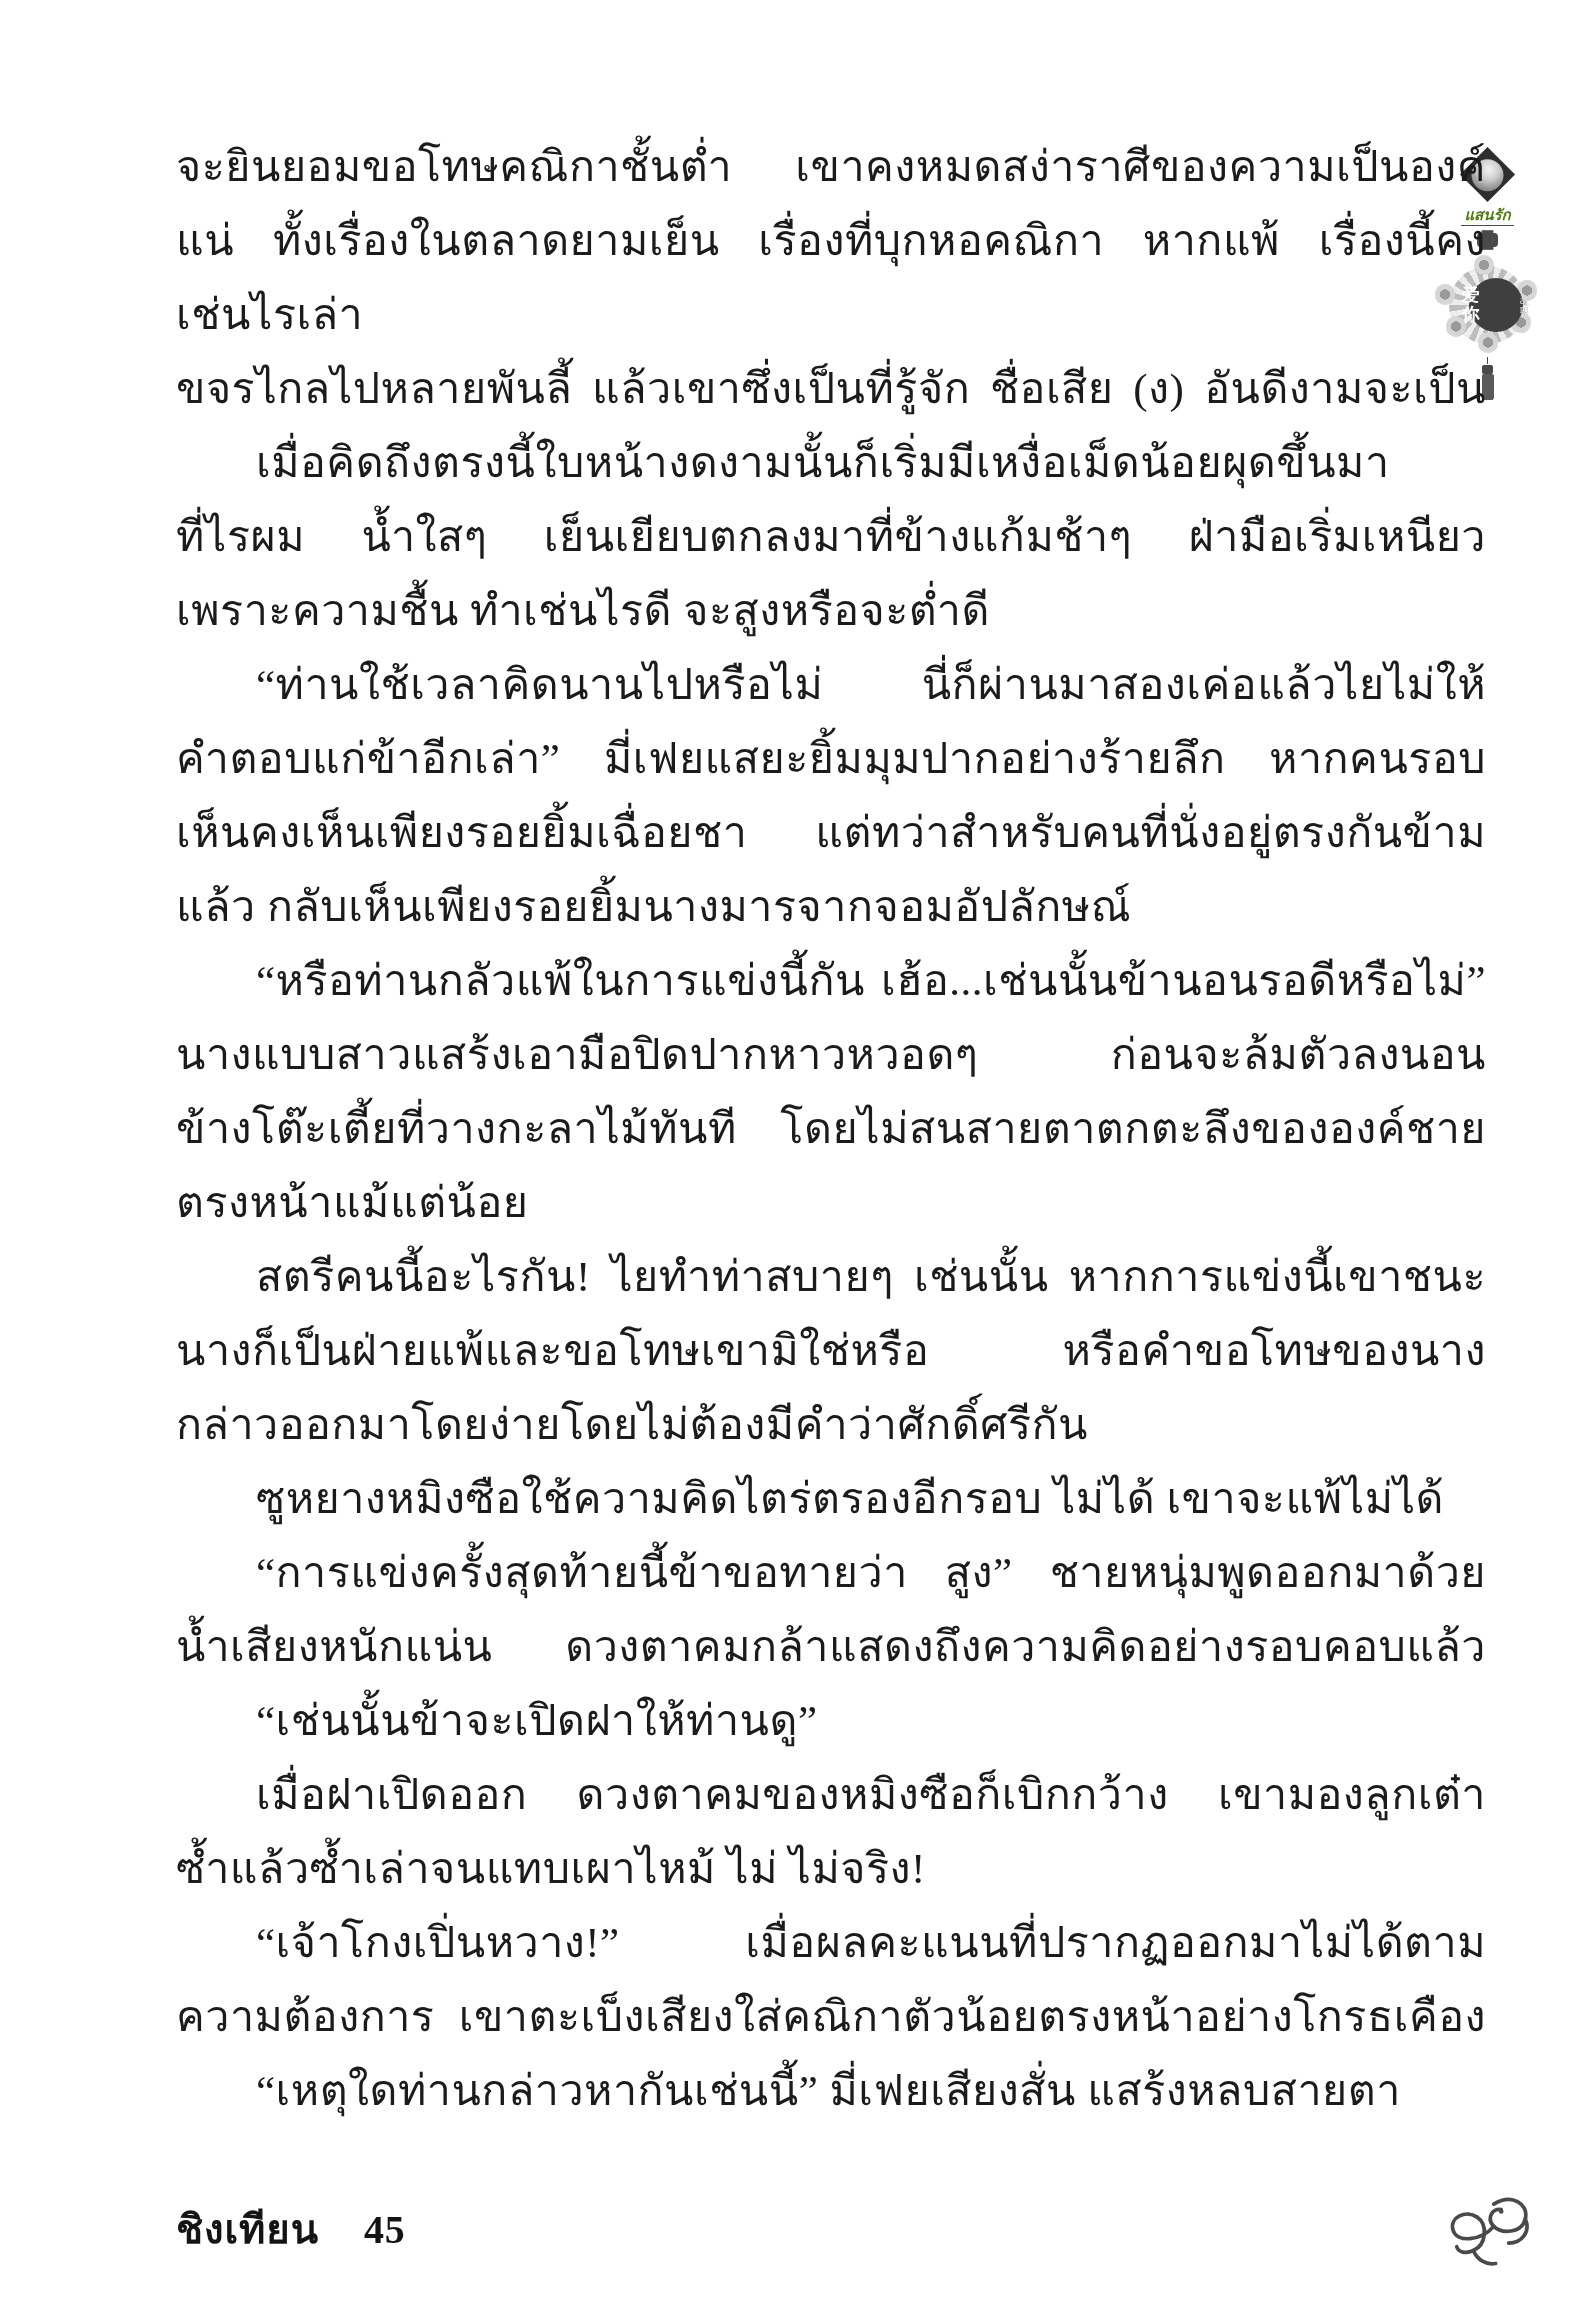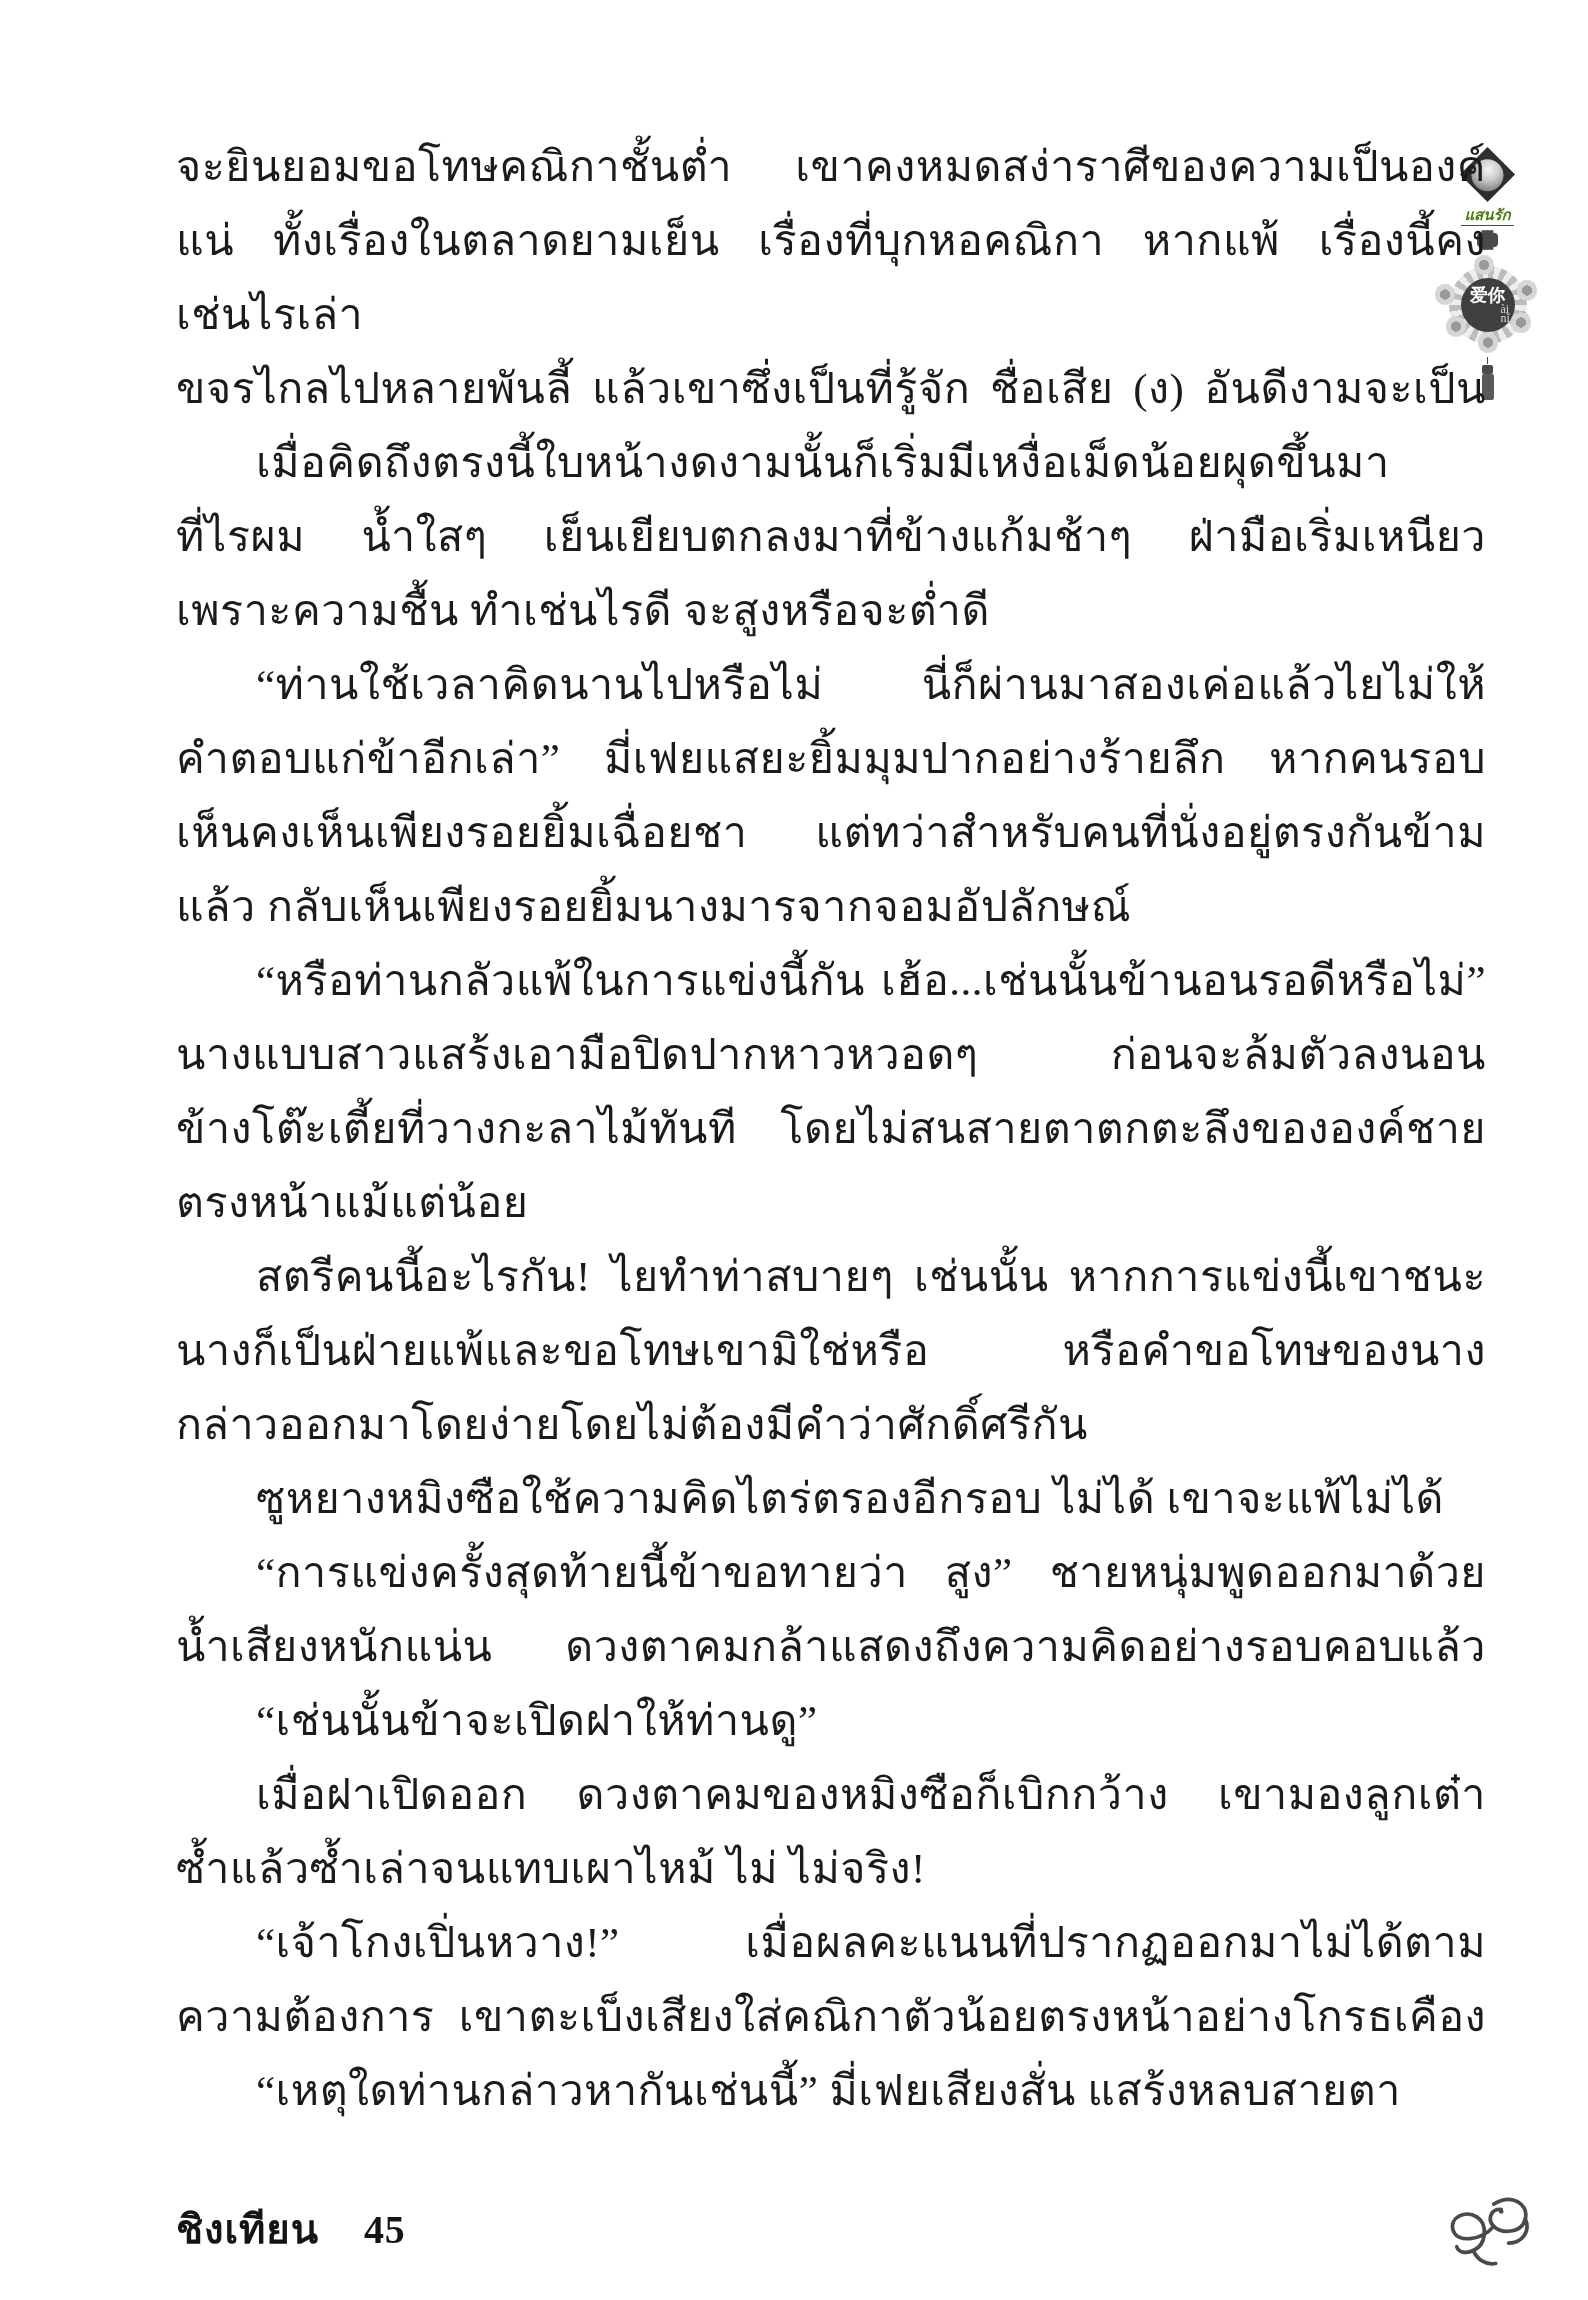--- a/index.html
+++ b/index.html
@@ -50,22 +50,22 @@
     background:
       repeating-conic-gradient(#bdbdbd 0 10deg, #ededed 10deg 20deg);
   }
   .flower{
     position:absolute;width:20.4px;height:20.4px;border-radius:50%;
     background:radial-gradient(circle,#9a9a9a 0 35%,#d6d6d6 36% 70%,#b0b0b0 71% 100%);
   }
   .f1{left:-1.9px;top:26px;} .f2{left:9.3px;top:58px;} .f3{left:80px;top:22px;}
   .f4{left:74px;top:54px;} .f5{left:37px;top:-3.7px;} .f6{left:41px;top:74px;}
   .medallion{
-    position:absolute;left:24px;top:19.5px;width:54px;height:54px;border-radius:50%;
-    background:#3f3f3f;display:flex;flex-direction:column;align-items:center;justify-content:center;
+    position:absolute;left:32px;top:19.5px;width:54px;height:54px;border-radius:50%;
+    background:#3f3f3f;display:flex;align-items:center;justify-content:center;
   }
   .medallion-cn{font-size:17.6px;line-height:18.6px;color:#ffffff;font-weight:bold;}
   .medallion-roman{font-size:12px;line-height:9.3px;color:#d9d9d9;margin-left:40px;}
   .tassel{display:flex;flex-direction:column;align-items:center;margin-top:5.6px;}
   .tassel-cord{width:1.9px;height:7.4px;background:#4a4a4a;}
   .tassel-knot{width:11px;height:8.3px;background:#4a4a4a;border-radius:1.9px;margin:0.9px 0;}
   .tassel-body{width:12px;height:26px;background:#5a5a5a;border-radius:1.9px 1.9px 2.8px 2.8px;}
   
   .footer-text{
     position:absolute;left:176px;top:2206px;width:1243px;

